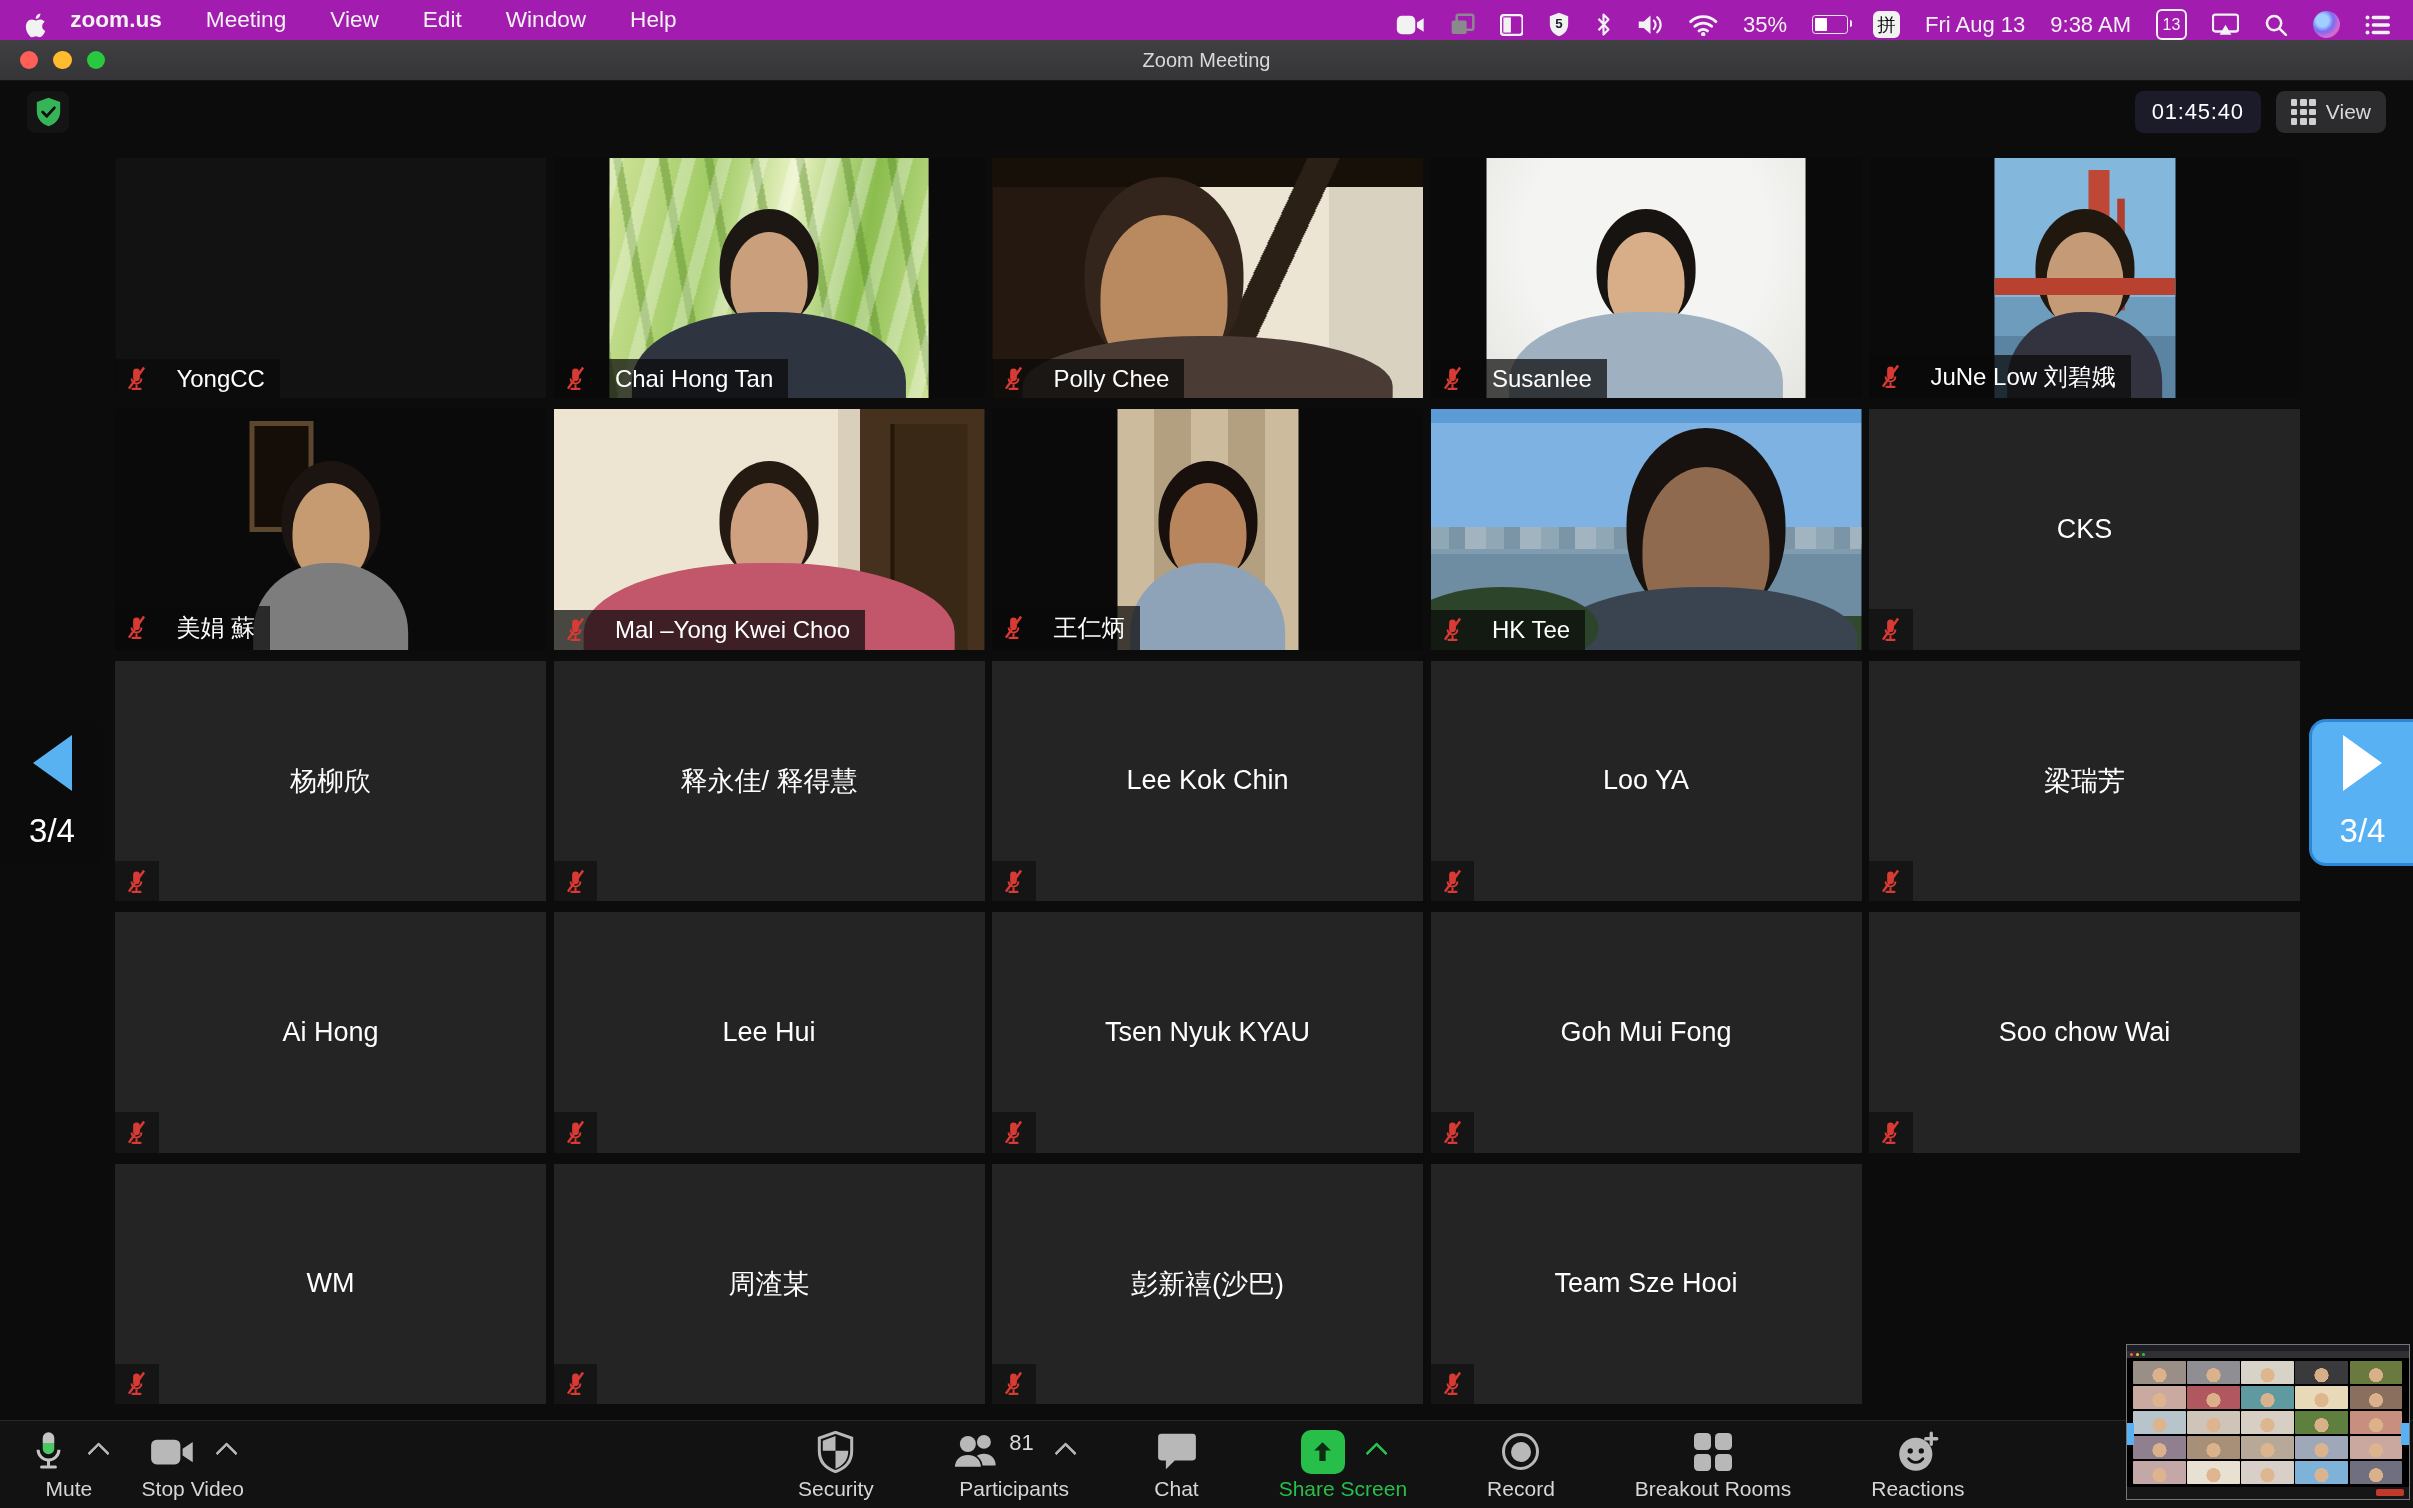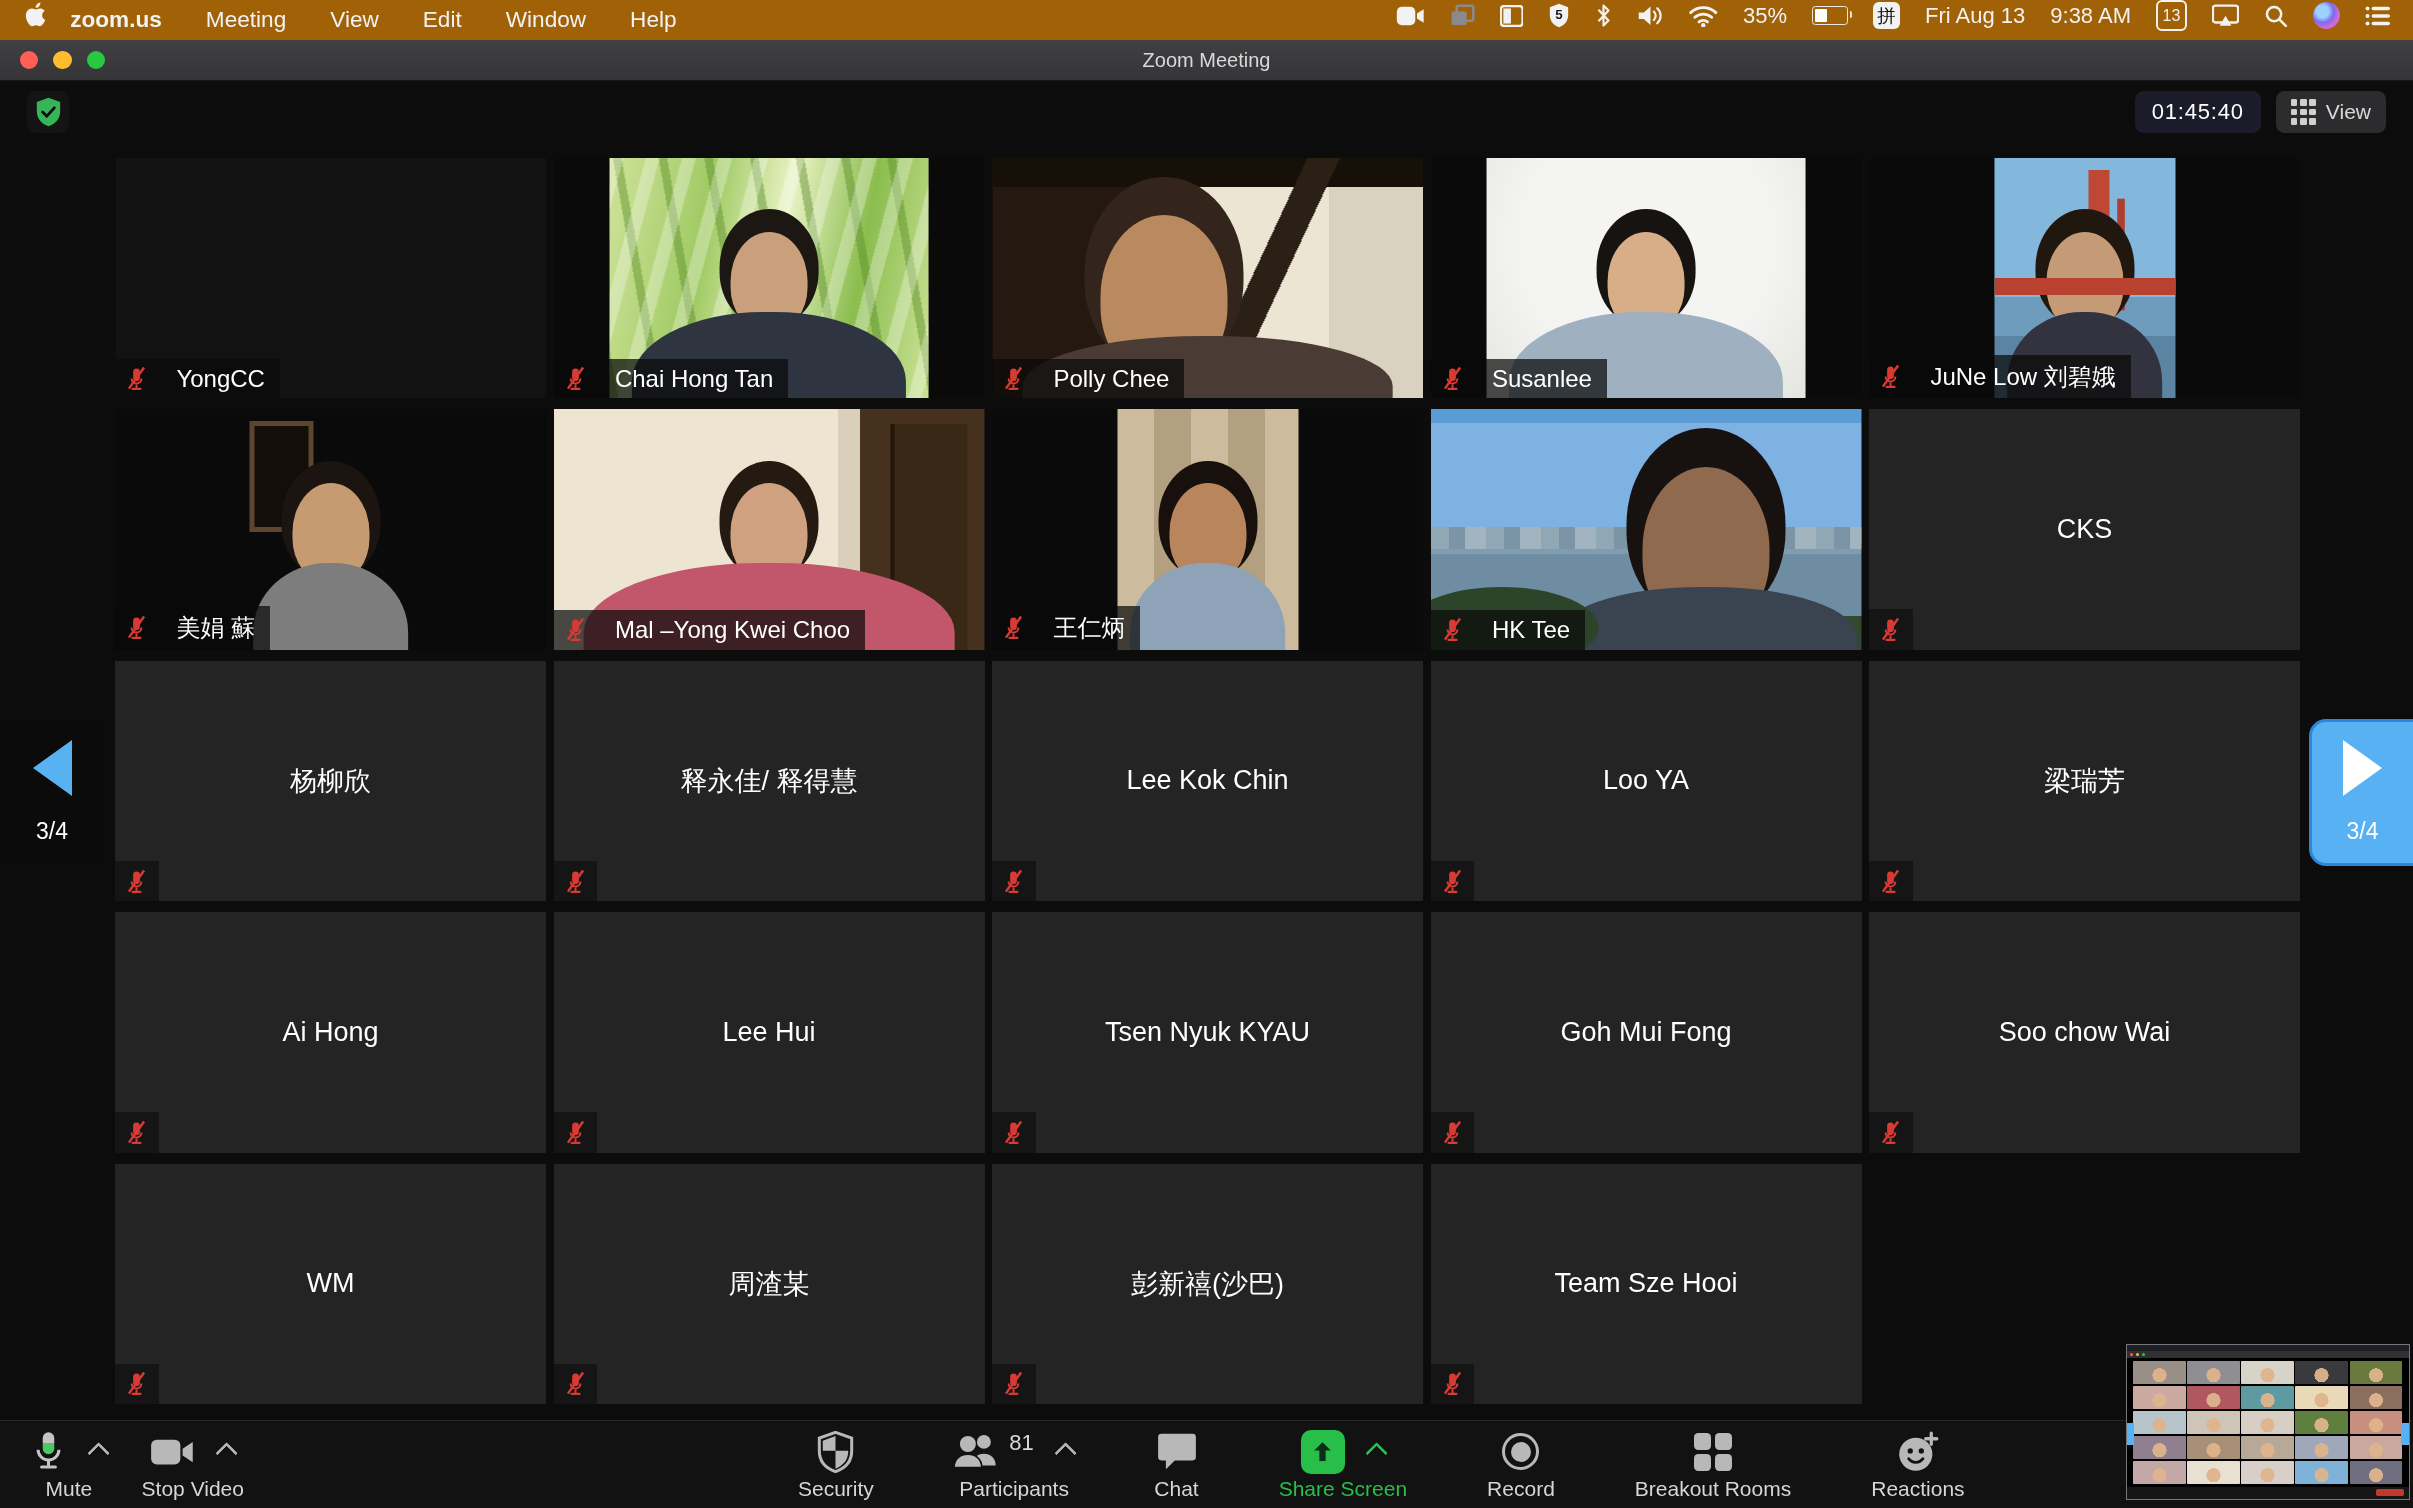--- a/index.html
+++ b/index.html
@@ -2,22 +2,22 @@
 <html style="font-size:13.4px"><head>
 <meta charset="utf-8">
 <style>
   html,body{margin:0;padding:0;}
   body{
     width:2413px;height:1508px;position:relative;overflow:hidden;
     background:#0c0c0c;font-family:"Liberation Sans",sans-serif;
     -webkit-font-smoothing:antialiased;color:#fff;
   }
   
-  .menubar{position:absolute;top:0;left:0;right:0;height:40px;background:#a16207;
-    display:flex;align-items:flex-start;padding:0 23.5px;box-sizing:border-box;z-index:60;}
+  .menubar{position:absolute;top:0;left:0;right:0;height:40px;background:#a21caf;
+    display:flex;align-items:flex-end;padding:0 23.5px;box-sizing:border-box;z-index:60;}
   .menubar .apple{width:25px;height:28.5px;margin-right:11.7px;display:flex;align-items:center;}
   .menus{display:flex;align-items:center;gap:0;}
   .menu-item{font-size:22.6px;color:#f2f2f2;padding:0 22px;line-height:40px;cursor:default;}
   .menu-item.app{font-weight:700;padding-left:10px;}
   .status{margin-left:auto;display:flex;align-items:center;gap:25px;}
   .status svg{display:block;}
   .status .txt{font-size:22px;color:#f2f2f2;}
   .battery{position:relative;width:34px;height:17px;border:1.7px solid #e8e8e8;border-radius:3.4px;}
   .battery::after{content:"";position:absolute;right:-5px;top:4.2px;width:2.5px;height:6.7px;background:#e8e8e8;border-radius:0 1.7px 1.7px 0;}
   .battery .lvl{position:absolute;left:1.7px;top:1.7px;bottom:1.7px;width:35%;background:#fff;border-radius:0.8px;}
@@ -104,21 +104,21 @@
     border-radius:48% 48% 0 0 / 80% 80% 0 0;background:var(--shirt);}
   .person.big .hair{width:159px;height:193px;bottom:12%;}
   .person.big .head{width:127px;height:164px;bottom:8%;}
   .person.big .torso{height:26%;}
   .person.offL .hair,.person.offL .head{left:40%;}
   .person.offR .hair,.person.offR .head{left:64%;}
   .person.offR .torso{left:64%;width:70%;}
   
   .nav{position:absolute;top:719px;width:104px;height:147px;z-index:40;display:flex;
     flex-direction:column;align-items:center;justify-content:center;gap:13.4px;cursor:pointer;}
-  .nav .pg{font-size:23px;color:#fff;margin-top:8px;}
+  .nav .pg{font-size:33px;color:#fff;margin-top:8px;}
   .nav-left{left:0;background:#0b0b0b;border-radius:0 17px 17px 0;}
   .nav-right{right:0;background:#57b1f2;border:3.4px solid #2e86d6;border-right:none;
     border-radius:17px 0 0 17px;box-sizing:border-box;}
   .tri-l{width:0;height:0;border-style:solid;border-width:28.5px 39px 28.5px 0;
     border-color:transparent #58b2f2 transparent transparent;}
   .tri-r{width:0;height:0;border-style:solid;border-width:28.5px 0 28.5px 39px;
     border-color:transparent transparent transparent #ffffff;}
   
   .toolbar{position:absolute;left:0;right:0;bottom:0;height:87px;background:#121212;
     border-top:0.8px solid #262626;z-index:30;}

